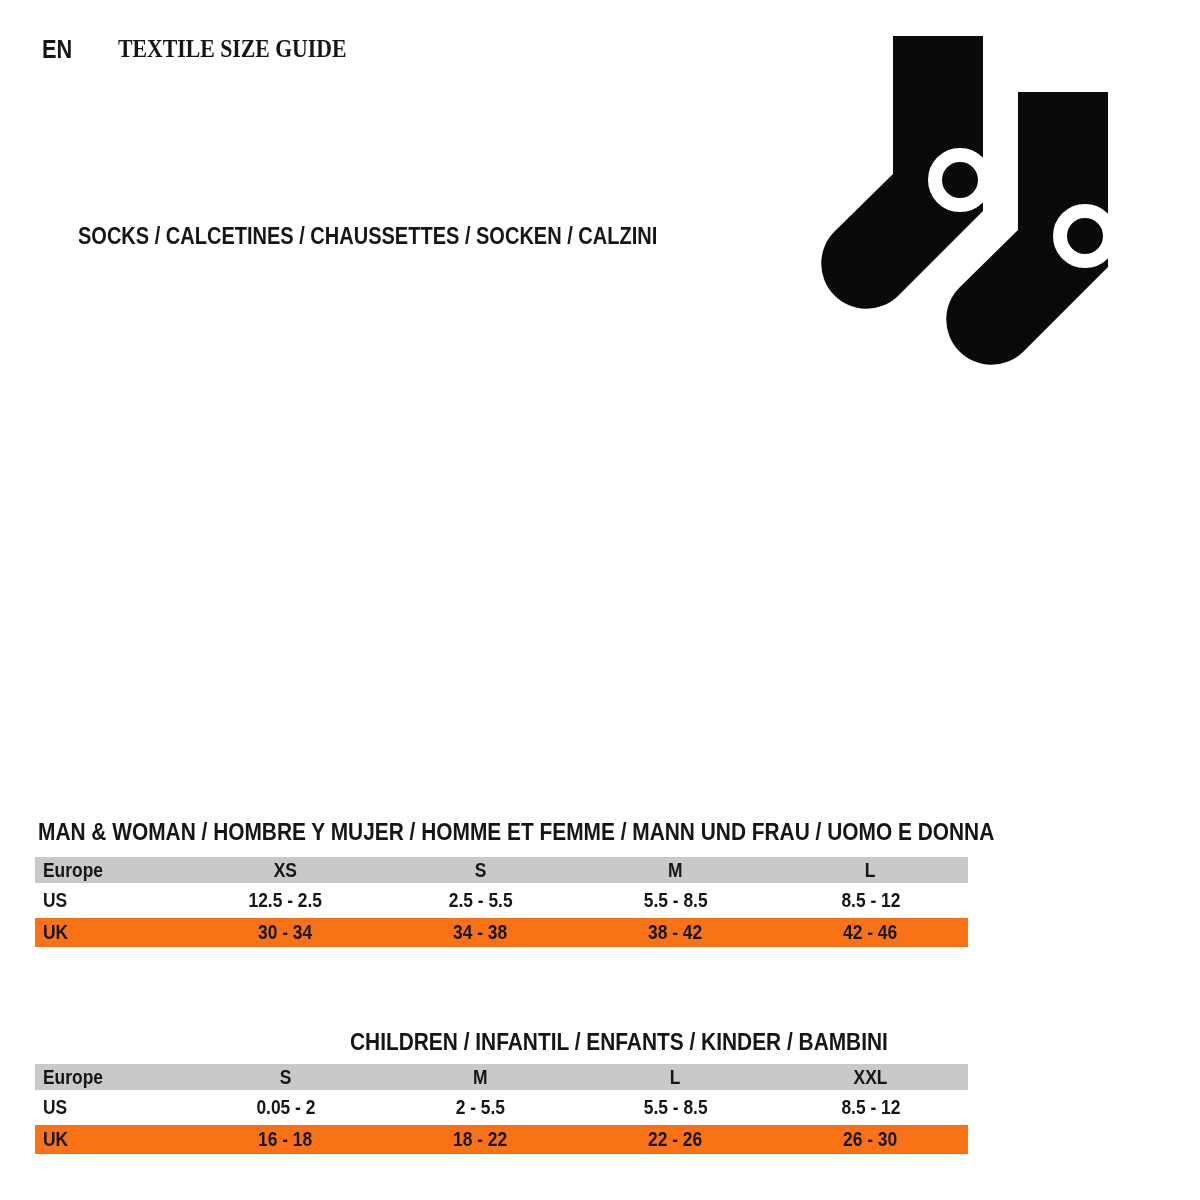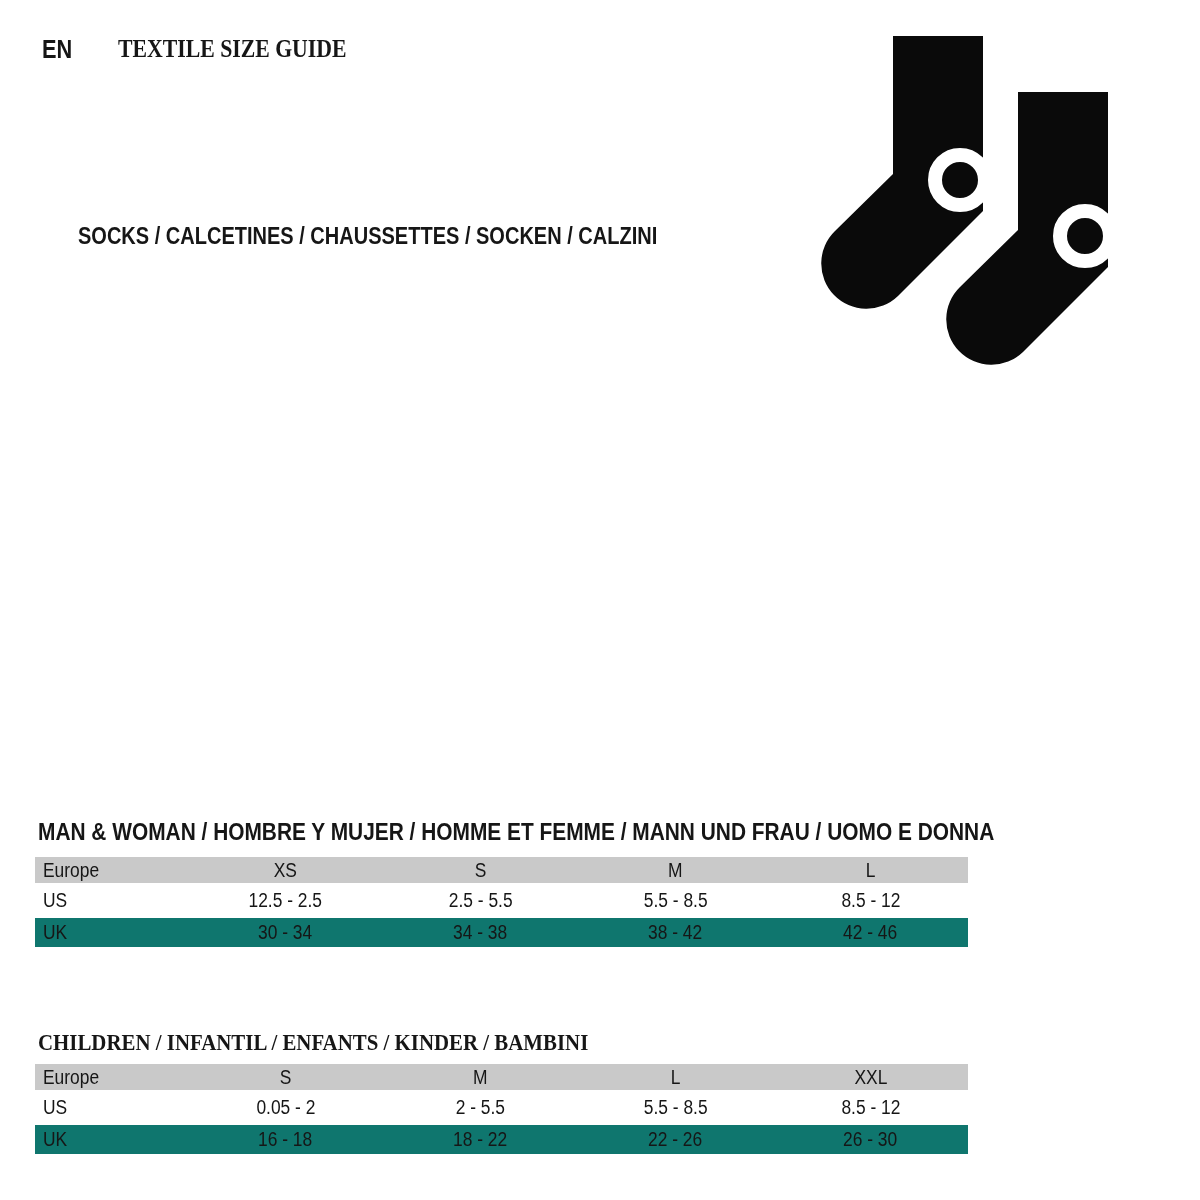--- a/index.html
+++ b/index.html
@@ -32,36 +32,36 @@
     font-size: 23px; line-height: 34px; margin-left: 40px;
   }
 
   
   .socks-svg { position: absolute; left: 815px; top: 30px; }
 
   
   .size-section { position: absolute; left: 35px; width: 933px; }
   #section-adults { top: 820px; }
   #section-children { top: 1030px; }
-  .tbl-title { font-size: 24px; line-height: 24px; margin: 0 0 10px 3px; }
-  #section-children .tbl-title { margin-bottom: 7px; font-family: Liberation Serif, serif; }
+  .tbl-title { font-size: 24px; line-height: 24px; margin: 0 0 10px 3px; text-align: right; }
+  #section-children .tbl-title { margin-bottom: 7px; }
   table.size-table {
     width: 933px;
     border-collapse: separate;
     border-spacing: 0 3px;
     table-layout: fixed;
   }
   .size-table th, .size-table td {
-    font-size: 20px; font-weight: normal;
+    font-size: 20px; font-weight: bold;
     text-align: center; padding: 0;
   }
   .size-table th { height: 26px; background: #c9c9c9; }
   .size-table td { height: 29px; }
   .size-table .c0 { width: 145px; text-align: left; padding-left: 8px; }
-  tr.row-uk td { background: #0f766e; margin-top: 37px; }
+  tr.row-uk td { background: #f97316; margin-top: 37px; }
 </style>
 </head>
 <body>
 
 <div class="page">
 
   <section class="lang-block">
     <div class="lang-row">
       <span class="lang-code"><span class="cond lft">EN</span></span><span class="lang-title"><span class="cond lft">TEXTILE SIZE GUIDE</span></span>
     </div>

